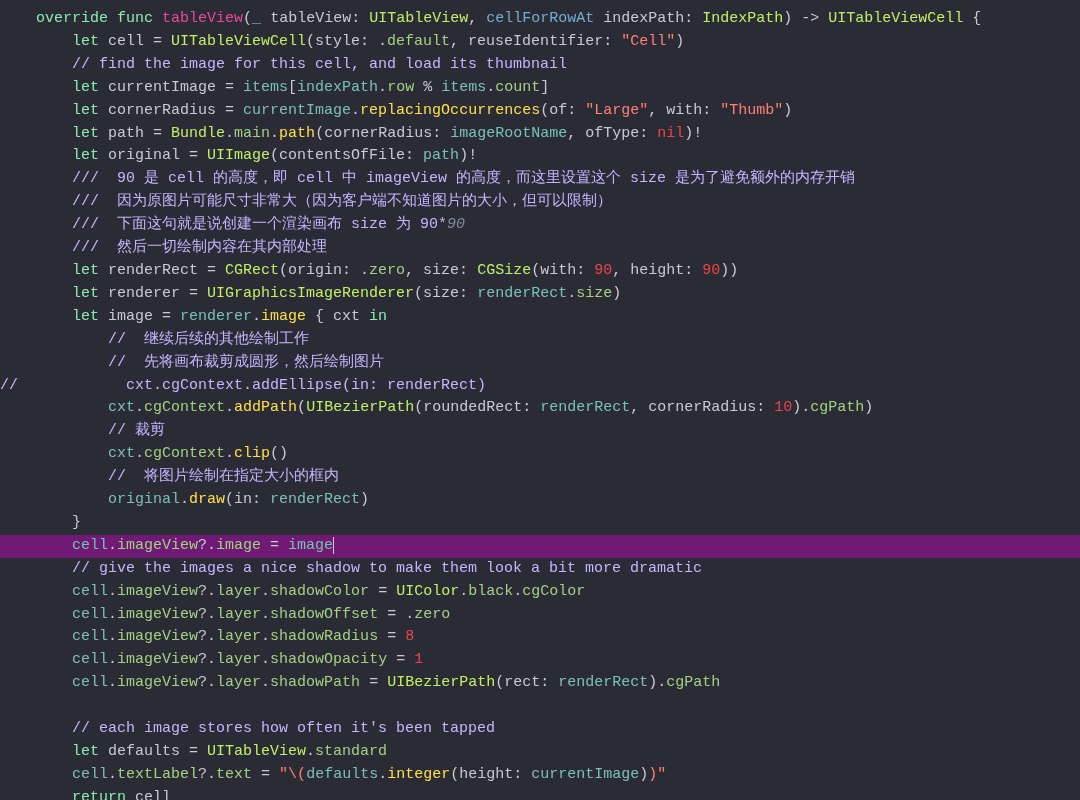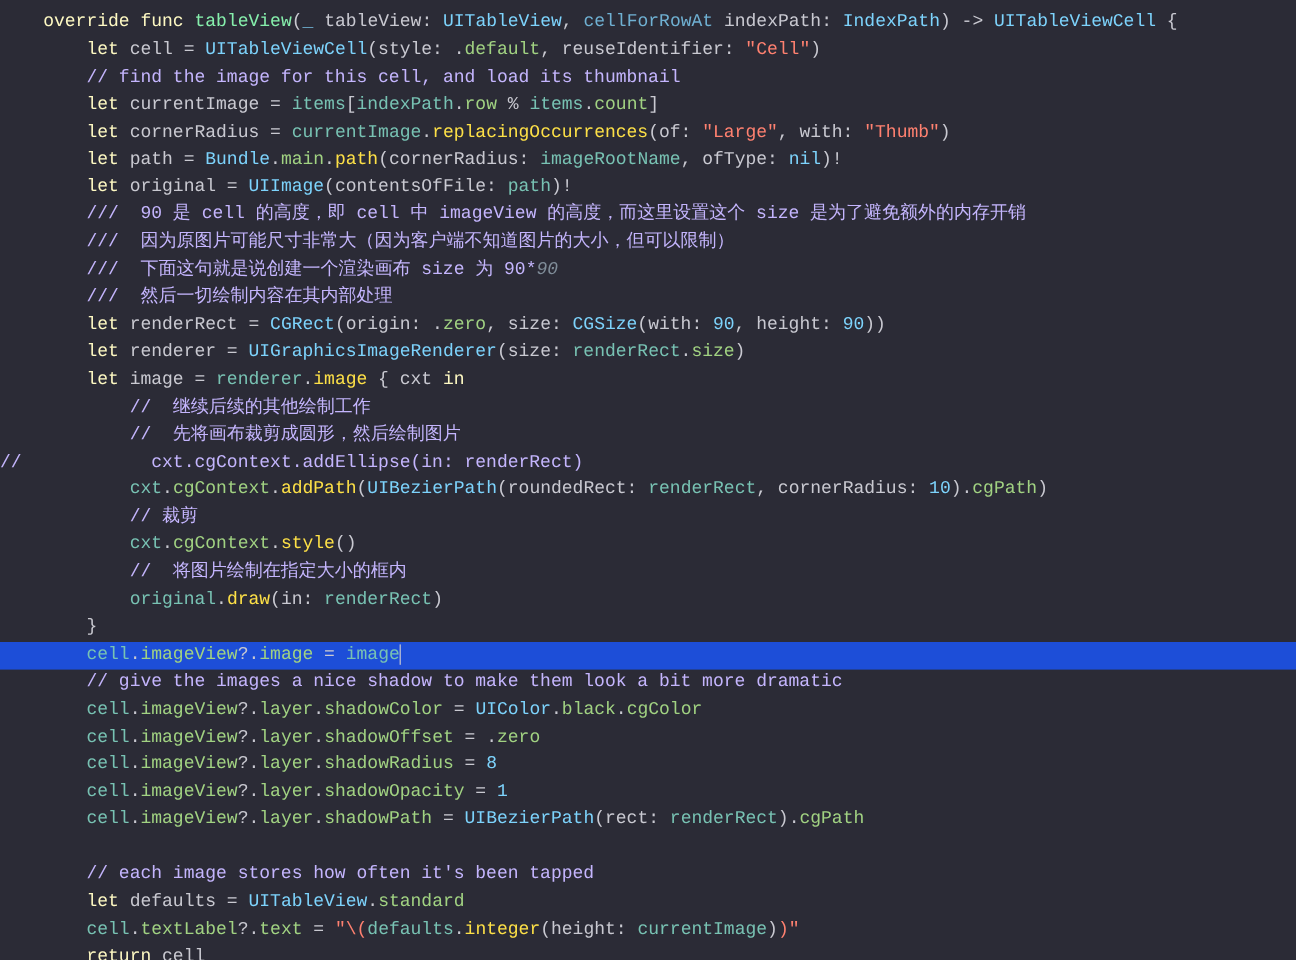--- a/index.html
+++ b/index.html
@@ -1,25 +1,25 @@
 <!DOCTYPE html>
 <html><head>
 <meta charset="utf-8">
 <style>
   html,body{margin:0;padding:0;background:#2b2b36;width:1080px;height:800px;overflow:hidden}
   pre{margin:0;padding:8px 0 0 0;font-family:Menlo,Consolas,"Courier New",monospace;font-size:15px;line-height:22.9px;color:#c9c9d1;white-space:pre}
-  .hl{background:#1d4ed8;display:inline-block;width:100%}
-  .kw{color:#fef9c3}       
-  .fn{color:#86efac}       
+  .hl{background:#701a75;display:inline-block;width:100%}
+  .kw{color:#86efac}       
+  .fn{color:#ec4899}       
   .arg{color:#6fb0d2}      
-  .ty{color:#7dd3fc}       
+  .ty{color:#bef264}       
   .id{color:#78c2b3}       
   .pr{color:#a1d282}       
   .str{color:#ff8170}      
-  .num{color:#7dd3fc}      
+  .num{color:#ef4444}      
   .cm{color:#c4b5fd}       
   .ci{color:#7f8c98;font-style:italic}
   .mt{color:#fde047}
   .cursor{border-right:1.5px solid #c9c9d1}
 </style>
 </head>
 <body>
 
 <pre><span><span>    </span><span class="kw">override</span><span> </span><span class="kw">func</span><span> </span><span class="fn">tableView</span><span>(</span><span class="arg">_</span><span> </span><span>tableView: </span><span class="ty">UITableView</span><span>, </span><span class="arg">cellForRowAt</span><span> </span><span>indexPath: </span><span class="ty">IndexPath</span><span>) -&gt; </span><span class="ty">UITableViewCell</span><span> {</span></span>
 <span><span>        </span><span class="kw">let</span><span> cell = </span><span class="ty">UITableViewCell</span><span>(style: .</span><span class="pr">default</span><span>, reuseIdentifier: </span><span class="str">"Cell"</span><span>)</span></span>
@@ -33,21 +33,21 @@
 <span><span>        </span><span class="cm">///  下面这句就是说创建一个渲染画布 size 为 90*</span><span class="ci">90</span></span>
 <span><span>        </span><span class="cm">///  然后一切绘制内容在其内部处理</span></span>
 <span><span>        </span><span class="kw">let</span><span> renderRect = </span><span class="ty">CGRect</span><span>(origin: .</span><span class="pr">zero</span><span>, size: </span><span class="ty">CGSize</span><span>(with: </span><span class="num">90</span><span>, height: </span><span class="num">90</span><span>))</span></span>
 <span><span>        </span><span class="kw">let</span><span> renderer = </span><span class="ty">UIGraphicsImageRenderer</span><span>(size: </span><span class="id">renderRect</span><span>.</span><span class="pr">size</span><span>)</span></span>
 <span><span>        </span><span class="kw">let</span><span> image = </span><span class="id">renderer</span><span>.</span><span class="mt">image</span><span> { cxt </span><span class="kw">in</span></span>
 <span><span>            </span><span class="cm">//  继续后续的其他绘制工作</span></span>
 <span><span>            </span><span class="cm">//  先将画布裁剪成圆形，然后绘制图片</span></span>
 <span><span class="cm">//</span><span class="cm">            </span><span class="cm">cxt.cgContext.addEllipse(in: renderRect)</span></span>
 <span><span>            </span><span class="id">cxt</span><span>.</span><span class="pr">cgContext</span><span>.</span><span class="mt">addPath</span><span>(</span><span class="ty">UIBezierPath</span><span>(roundedRect: </span><span class="id">renderRect</span><span>, cornerRadius: </span><span class="num">10</span><span>).</span><span class="pr">cgPath</span><span>)</span></span>
 <span><span>            </span><span class="cm">// 裁剪</span></span>
-<span><span>            </span><span class="id">cxt</span><span>.</span><span class="pr">cgContext</span><span>.</span><span class="mt">style</span><span>()</span></span>
+<span><span>            </span><span class="id">cxt</span><span>.</span><span class="pr">cgContext</span><span>.</span><span class="mt">clip</span><span>()</span></span>
 <span><span>            </span><span class="cm">//  将图片绘制在指定大小的框内</span></span>
 <span><span>            </span><span class="id">original</span><span>.</span><span class="mt">draw</span><span>(in: </span><span class="id">renderRect</span><span>)</span></span>
 <span><span>        </span><span>}</span></span>
 <span class="hl"><span>        </span><span class="id">cell</span><span>.</span><span class="pr">imageView</span><span>?.</span><span class="pr">image</span><span> = </span><span class="id cursor">image</span></span>
 <span><span>        </span><span class="cm">// give the images a nice shadow to make them look a bit more dramatic</span></span>
 <span><span>        </span><span class="id">cell</span><span>.</span><span class="pr">imageView</span><span>?.</span><span class="pr">layer</span><span>.</span><span class="pr">shadowColor</span><span> = </span><span class="ty">UIColor</span><span>.</span><span class="pr">black</span><span>.</span><span class="pr">cgColor</span></span>
 <span><span>        </span><span class="id">cell</span><span>.</span><span class="pr">imageView</span><span>?.</span><span class="pr">layer</span><span>.</span><span class="pr">shadowOffset</span><span> = .</span><span class="pr">zero</span></span>
 <span><span>        </span><span class="id">cell</span><span>.</span><span class="pr">imageView</span><span>?.</span><span class="pr">layer</span><span>.</span><span class="pr">shadowRadius</span><span> = </span><span class="num">8</span></span>
 <span><span>        </span><span class="id">cell</span><span>.</span><span class="pr">imageView</span><span>?.</span><span class="pr">layer</span><span>.</span><span class="pr">shadowOpacity</span><span> = </span><span class="num">1</span></span>
 <span><span>        </span><span class="id">cell</span><span>.</span><span class="pr">imageView</span><span>?.</span><span class="pr">layer</span><span>.</span><span class="pr">shadowPath</span><span> = </span><span class="ty">UIBezierPath</span><span>(rect: </span><span class="id">renderRect</span><span>).</span><span class="pr">cgPath</span></span>

